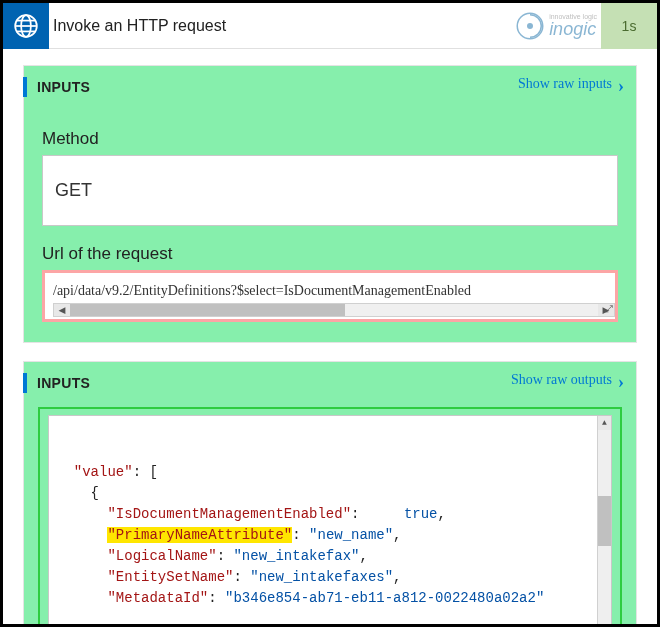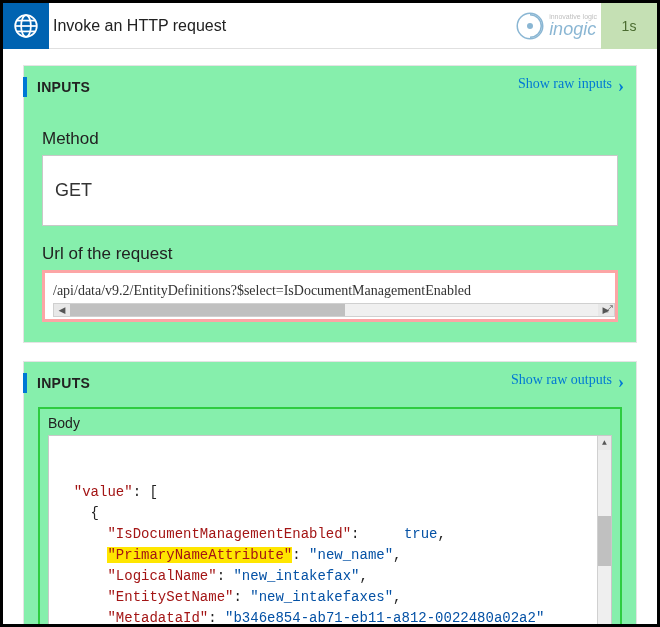--- a/index.html
+++ b/index.html
@@ -114,21 +114,20 @@
           <div class="accent-bar"></div>
           <div class="panel-title">INPUTS</div>
         </div>
         <div class="raw-link">
           <span>Show raw outputs</span>
           <span class="chev">›</span>
         </div>
       </div>
 
       <div class="body-highlight" style="margin:4px 14px 0 14px;">
-        <div class="body-label">Body</div>
         <div class="codebox">
           <div class="code-inner">  <span class="j-key">"value"</span><span class="j-punct">: [</span>
     <span class="j-brace">{</span>
       <span class="j-key">"IsDocumentManagementEnabled"</span><span class="j-punct">: </span><span class="j-bool">true</span><span class="j-punct">,</span>
       <span class="j-key hl">"PrimaryNameAttribute"</span><span class="j-punct">: </span><span class="j-str">"new_name"</span><span class="j-punct">,</span>
       <span class="j-key">"LogicalName"</span><span class="j-punct">: </span><span class="j-str">"new_intakefax"</span><span class="j-punct">,</span>
       <span class="j-key">"EntitySetName"</span><span class="j-punct">: </span><span class="j-str">"new_intakefaxes"</span><span class="j-punct">,</span>
       <span class="j-key">"MetadataId"</span><span class="j-punct">: </span><span class="j-str">"b346e854-ab71-eb11-a812-0022480a02a2"</span></div>
           <div class="vscroll">
             <div class="varr-up">▲</div>

